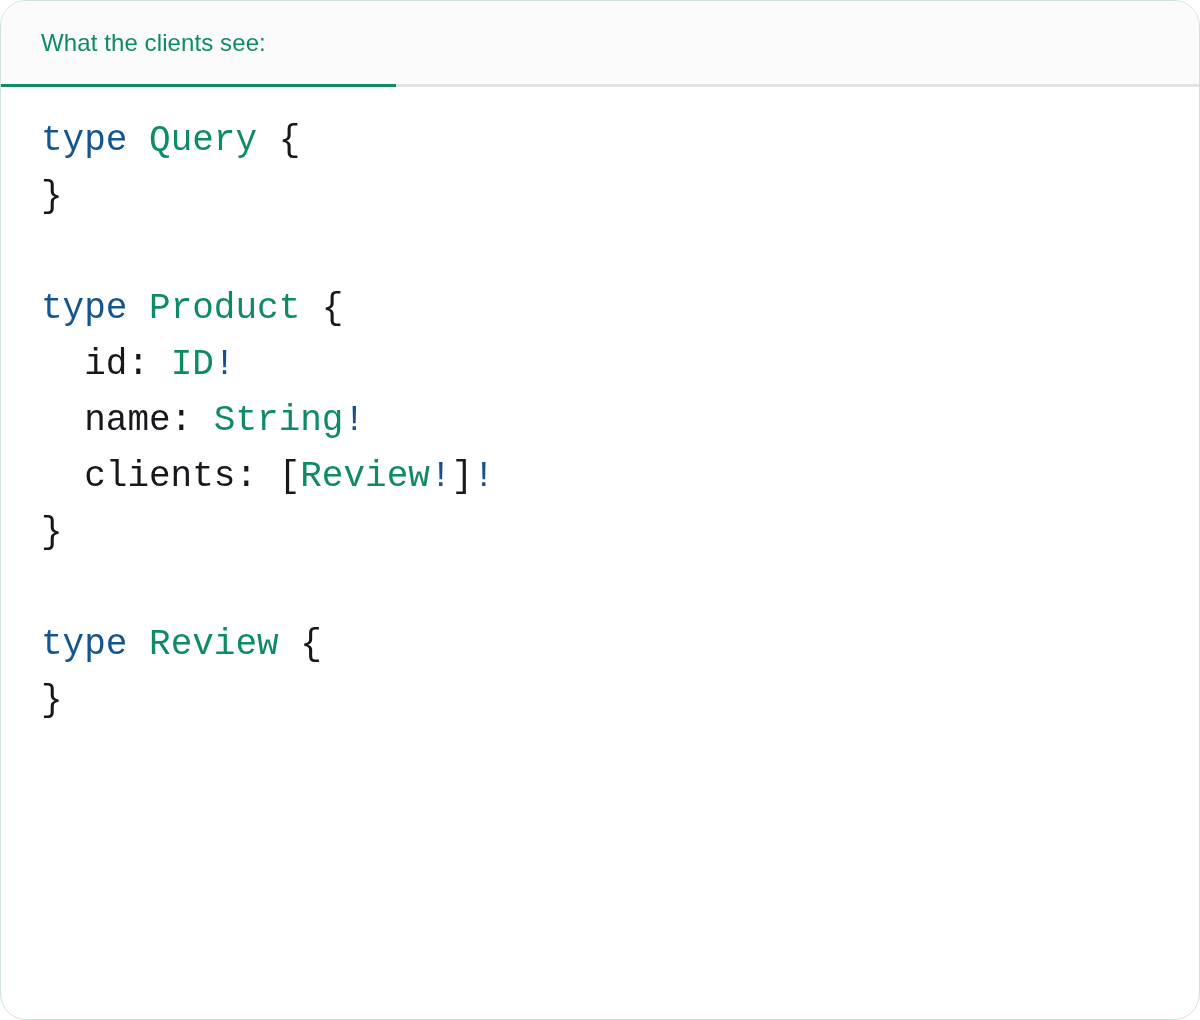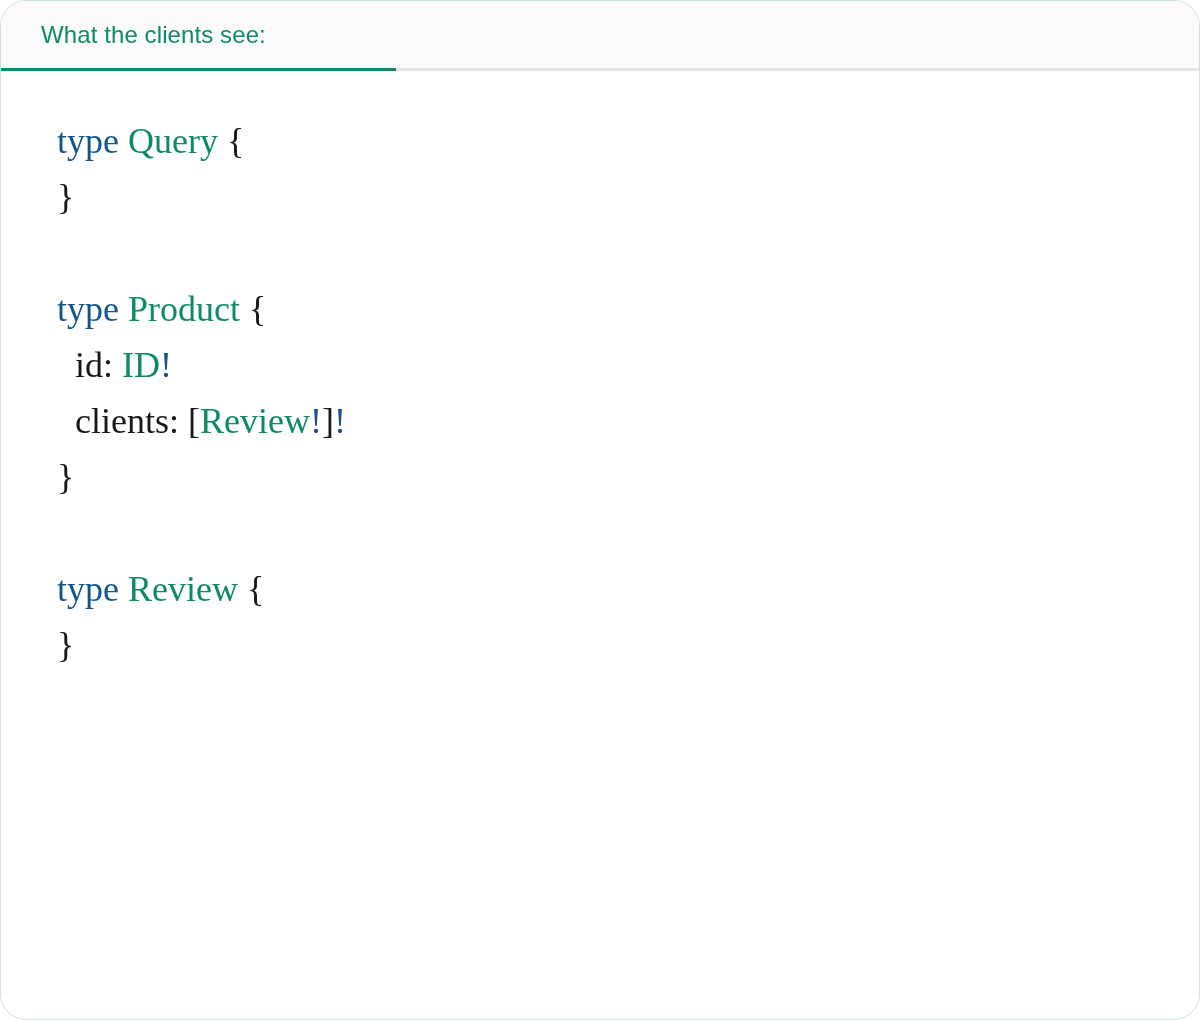--- a/index.html
+++ b/index.html
@@ -23,21 +23,21 @@
     background: #ffffff;
     border: 1px solid #cfe4d8;
     border-radius: 26px;
     overflow: hidden;
   }
 
   
   .tabstrip {
     position: relative;
     box-sizing: border-box;
-    height: 70px;
+    height: 86px;
     background: #fbfbfb;
     border-bottom: 3px solid #e3e3e5;
     display: flex;
     align-items: center;
   }
   .tab {
     position: relative;
     box-sizing: border-box;
     height: 100%;
     display: flex;
@@ -62,22 +62,22 @@
     background: #0f8a68;
   }
 
   
   .code-body {
     box-sizing: border-box;
     padding: 26px 40px 40px 40px;
     background: #ffffff;
   }
   pre.code {
-    margin: 16px;
-    font-family: Liberation Serif, serif;
+    margin: 0;
+    font-family: Liberation Mono, monospace;
     font-size: 36px;
     line-height: 56px;
     white-space: pre;
     color: #16181c;
     font-weight: 400;
   }
   .code-line {
     display: block;
     min-height: 56px;
   }
@@ -98,20 +98,21 @@
       <span class="tab-underline"></span>
     </div>
   </div>
 
   <div class="code-body">
     <pre class="code" id="code-block"><span class="code-line"><span class="tok-kw">type</span><span class="tok-punc"> </span><span class="tok-type">Query</span><span class="tok-punc"> {</span>
 </span><span class="code-line"><span class="tok-punc">}</span>
 </span><span class="code-line">
 </span><span class="code-line"><span class="tok-kw">type</span><span class="tok-punc"> </span><span class="tok-type">Product</span><span class="tok-punc"> {</span>
 </span><span class="code-line"><span class="tok-field">  id: </span><span class="tok-type">ID</span><span class="tok-bang">!</span>
+</span><span class="code-line"><span class="tok-field">  name: </span><span class="tok-type">String</span><span class="tok-bang">!</span>
 </span><span class="code-line"><span class="tok-field">  clients: </span><span class="tok-punc">[</span><span class="tok-type">Review</span><span class="tok-bang">!</span><span class="tok-punc">]</span><span class="tok-bang">!</span>
 </span><span class="code-line"><span class="tok-punc">}</span>
 </span><span class="code-line">
 </span><span class="code-line"><span class="tok-kw">type</span><span class="tok-punc"> </span><span class="tok-type">Review</span><span class="tok-punc"> {</span>
 </span><span class="code-line"><span class="tok-punc">}</span>
 </span></pre>
   </div>
 
 </div>
 

